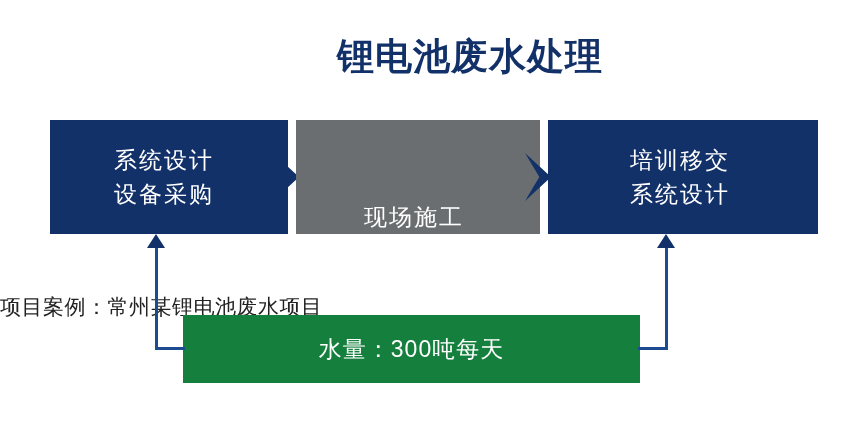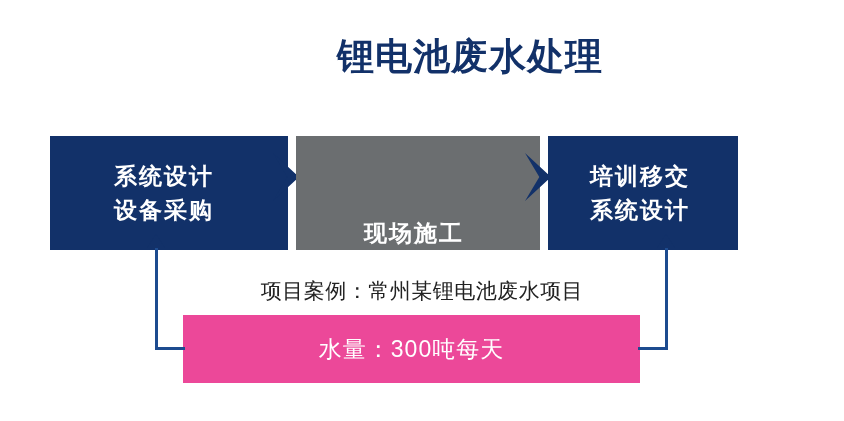--- a/index.html
+++ b/index.html
@@ -38,24 +38,23 @@
   .stage {
     position: absolute;
     top: 120px;
     height: 114px;
     display: flex;
     flex-direction: column;
     align-items: center;
     justify-content: center;
     color: #ffffff;
     font-size: 23px;
-    font-weight: bold;
+    font-weight: normal;
     letter-spacing: 2px;
     line-height: 34px;
-    margin-top: 16px;
   }
   .stage .ln { white-space: nowrap; }
 
   #stage-1 {
     left: 50px;
     width: 238px;
     background: #123169;
     clip-path: polygon(0 0, 100% 0, 100% 39%, 100% 39%, 100% 100%, 0 100%);
     padding-right: 10px;
     box-sizing: border-box;
@@ -64,21 +63,21 @@
     left: 296px;
     width: 244px;
     background: #6b6e70;
     clip-path: polygon(0 0, 100% 0, 100% 100%, 0 100%, 0 100%, 0 0);
     padding-right: 8px;
     box-sizing: border-box;
     justify-content: flex-end;
   }
   #stage-3 {
     left: 548px;
-    width: 190px;
+    width: 270px;
     background: #123169;
     padding-right: 6px;
     box-sizing: border-box;
   }
 
   
   .chev {
     position: absolute;
     top: 153px;
     width: 26px;
@@ -86,38 +85,38 @@
     background: #123169;
     clip-path: polygon(0 0, 100% 50%, 0 100%, 0 100%, 55% 50%, 0 0);
   }
   #chev-1 { left: 273px; }
   #chev-2 { left: 525px; }
 
   
   .caption {
     position: absolute;
     left: 0;
-    top: 276px;
+    top: 292px;
     width: 844px;
-    text-align: center;
+    text-align: left;
     font-size: 21px;
     color: #222222;
     letter-spacing: 0.5px;
     line-height: 30px;
     white-space: nowrap;
   }
 
   
   #summary-box {
     position: absolute;
     left: 183px;
     top: 315px;
     width: 457px;
     height: 68px;
-    background: #ec4899;
+    background: #15803d;
     color: #ffffff;
     display: flex;
     align-items: center;
     justify-content: center;
     font-size: 23px;
     letter-spacing: 1px;
     white-space: nowrap;
   }
 
   

